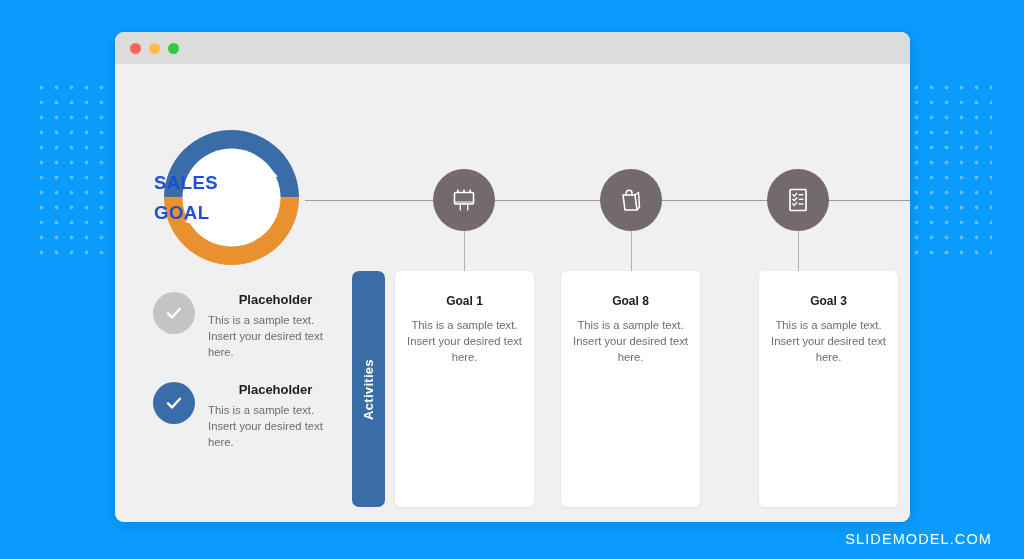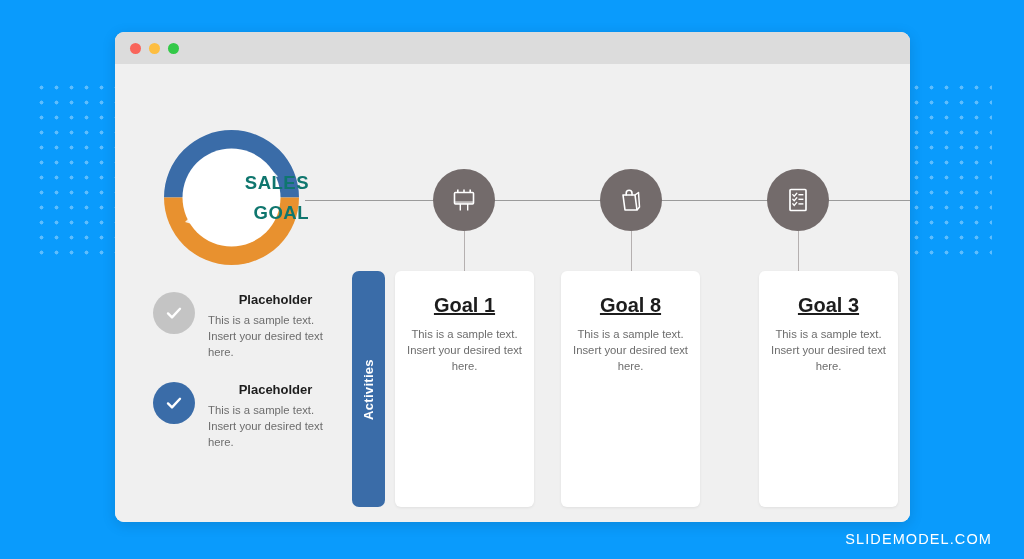--- a/index.html
+++ b/index.html
@@ -60,23 +60,23 @@
     position:absolute;
     left:39px; top:56px;
     width:155px; height:155px;
   }
   .donut svg { display:block; }
 
   .donut-label {
     position:absolute;
     left:0; top:0; width:155px; height:155px;
     display:flex; flex-direction:column;
-    align-items:flex-end; justify-content:center;
+    align-items:flex-start; justify-content:center;
     gap:6px;
-    color:#0f766e;
+    color:#1d4ed8;
     font-weight:bold;
     font-size:18.5px;
     letter-spacing:.5px;
     line-height:1.25;
   }
 
   
   .node { position:absolute; top:105px; }
   .node .circle {
     width:62px; height:62px; border-radius:50%;
@@ -125,24 +125,23 @@
     background:#ffffff;
     border-radius:6px;
     padding:23px 12px 0;
     text-align:center;
     box-shadow:0 1px 3px rgba(0,0,0,.07);
   }
   .card.c1 { left:280px; }
   .card.c2 { left:446px; }
   .card.c3 { left:644px; }
   .card h3 {
-    font-size:20px; font-weight:bold;
+    font-size:12px; font-weight:bold;
     color:#1d1d1d;
     margin-bottom:9px;
-    text-decoration:underline;
   }
   .card p {
     font-size:11.3px;
     color:#6d6d6d;
     line-height:1.42;
   }
 
   
   .ph {
     position:absolute;

